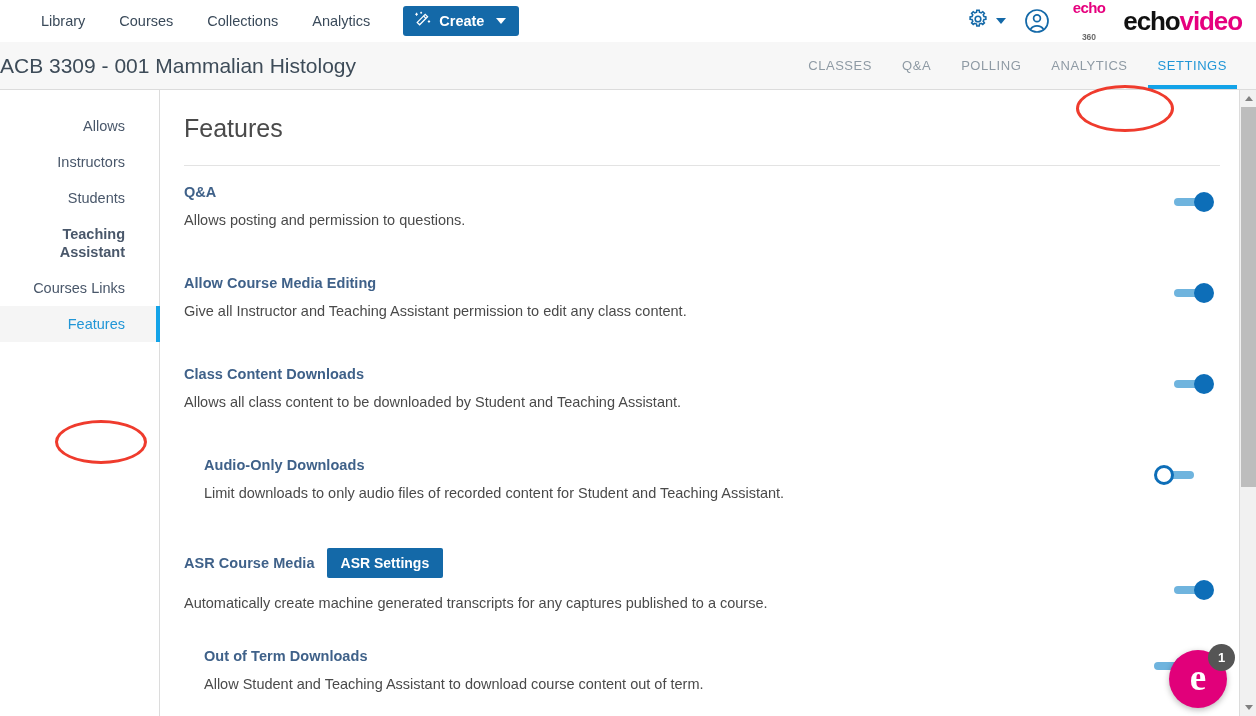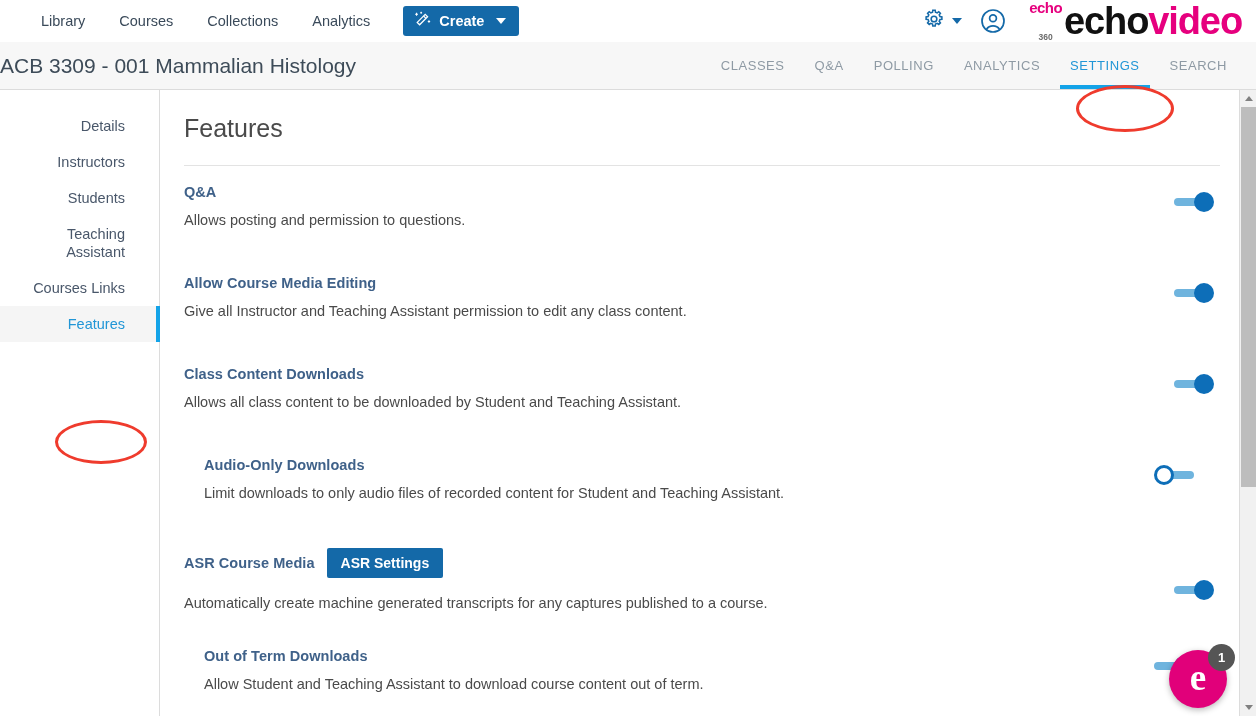--- a/index.html
+++ b/index.html
@@ -78,22 +78,22 @@
   }
   .echo360-mark .e360-top {
     font-size: 15px; font-weight: bold; color: #e6007e;
     letter-spacing: -0.6px; display: block;
   }
   .echo360-mark .e360-bot {
     font-size: 8.5px; font-weight: bold; color: #6b6b6b;
     letter-spacing: 0px; display: block; margin-top: 18px;
   }
   .echovideo-logo {
-    margin-left: 2px;
-    font-size: 38px;
+    margin-left: 18px;
+    font-size: 26px;
     font-weight: bold;
     letter-spacing: -1.1px;
     line-height: 1;
     cursor: pointer;
   }
   .echovideo-logo .ev-echo { color: #111111; }
   .echovideo-logo .ev-video { color: #e6007e; }
 
   
   .coursebar {
@@ -397,32 +397,31 @@
 </div>
 
 <div class="coursebar">
   <h1 class="course-title">ACB 3309 - 001 Mammalian Histology</h1>
   <div class="coursetabs">
     <span class="coursetab">CLASSES</span>
     <span class="coursetab">Q&amp;A</span>
     <span class="coursetab">POLLING</span>
     <span class="coursetab">ANALYTICS</span>
     <span class="coursetab active">SETTINGS</span>
-    <span class="coursetab">SEARCH</span>
   </div>
   <div class="annot-ellipse" style="left:1076px; top:43px; width:98px; height:47px;"></div>
 </div>
 
 <div class="workspace">
 
   <aside class="sidebar">
-    <div class="side-item">Details</div>
+    <div class="side-item">Allows</div>
     <div class="side-item">Instructors</div>
     <div class="side-item">Students</div>
-    <div class="side-item" style="max-width:160px;">Teaching Assistant</div>
+    <div class="side-item" style="max-width:160px;font-weight:bold;">Teaching Assistant</div>
     <div class="side-item">Courses Links</div>
     <div class="side-item active">Features</div>
   </aside>
 
   <section class="content">
     <div class="content-inner">
       <h2 class="page-title">Features</h2>
       <div class="divider"></div>
 
       <div class="feature-row" style="margin-bottom:32px;">

